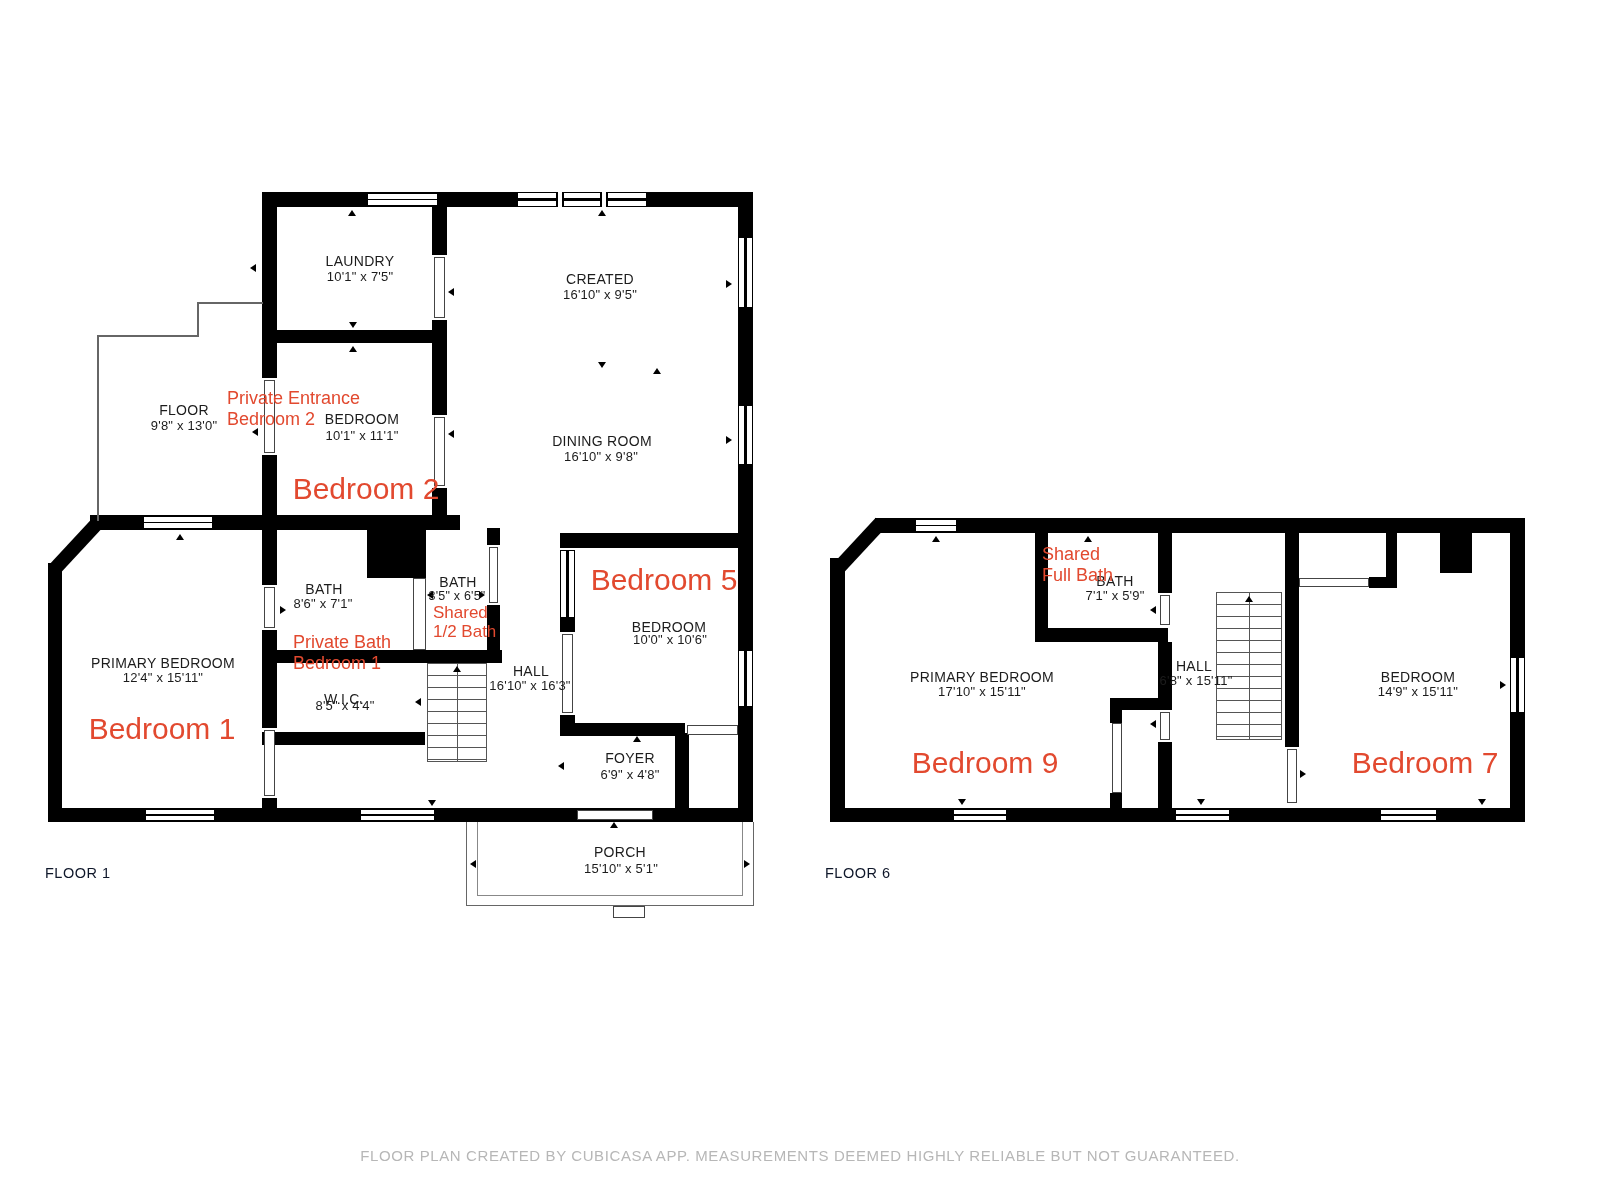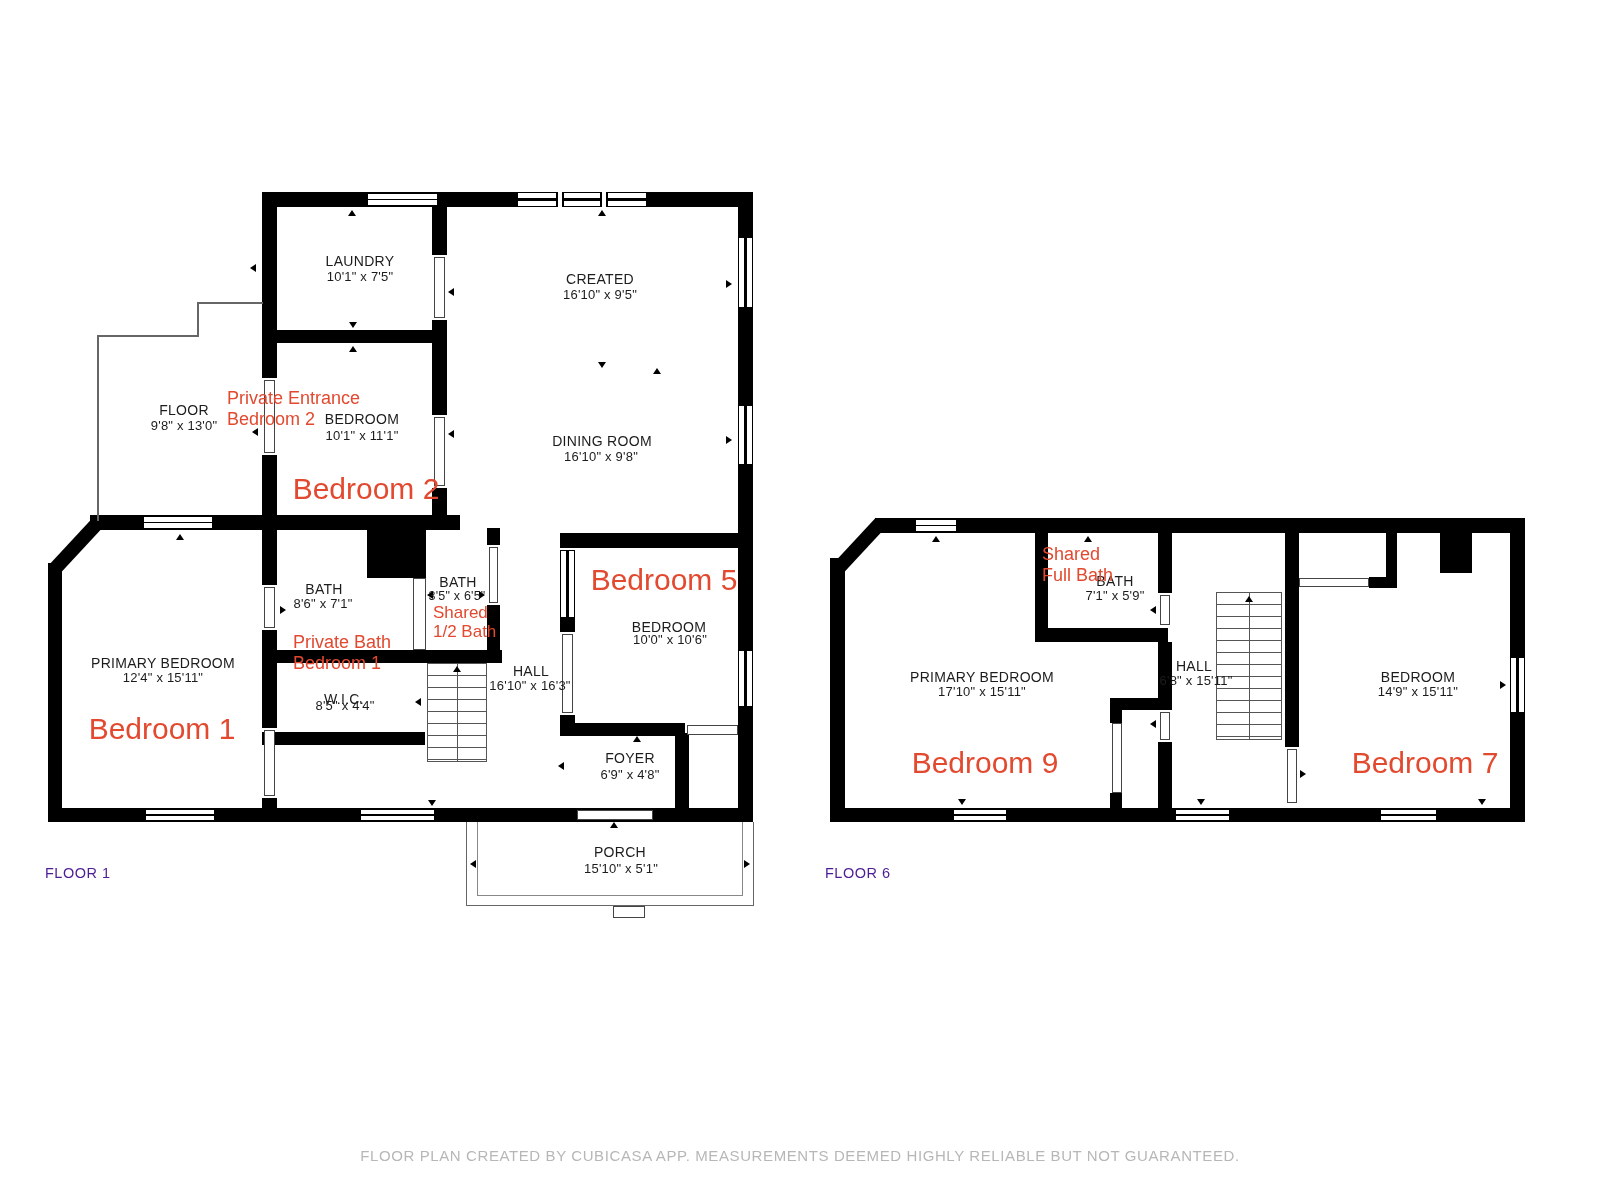--- a/index.html
+++ b/index.html
@@ -17,21 +17,21 @@
   .arrU{border-left:4px solid transparent;border-right:4px solid transparent;border-bottom:6px solid #000;}
   .arrD{border-left:4px solid transparent;border-right:4px solid transparent;border-top:6px solid #000;}
   .arrL{border-top:4px solid transparent;border-bottom:4px solid transparent;border-right:6px solid #000;}
   .arrR{border-top:4px solid transparent;border-bottom:4px solid transparent;border-left:6px solid #000;}
   .lbl{position:absolute;transform:translateX(-50%);text-align:center;font-size:14px;color:#1c1c1c;white-space:nowrap;letter-spacing:.3px;}
   .dims{font-size:13px;letter-spacing:.2px;}
   .sm{font-size:12.5px;}
   .red-tag{position:absolute;transform:translateX(-50%);color:var(--red,#e2492f);font-size:30px;white-space:nowrap;}
   .red-note{position:absolute;color:var(--red,#e2492f);font-size:18px;line-height:21px;white-space:nowrap;}
   .red-note-sm{font-size:17px;line-height:19px;}
-  .caption{position:absolute;font-size:14.5px;color:#4c1d95;letter-spacing:.5px;}
+  .caption{position:absolute;font-size:14.5px;color:#0f172a;letter-spacing:.5px;}
   .footer{position:absolute;left:50%;transform:translateX(-50%);top:1147px;font-size:15px;color:#b7b7b7;letter-spacing:.6px;white-space:nowrap;}
 </style>
 </head>
 <body>
 
 <div class="plan">
 
   <div>
 
     <div class="w" style="left:262px;top:192px;width:491px;height:15px"></div>

